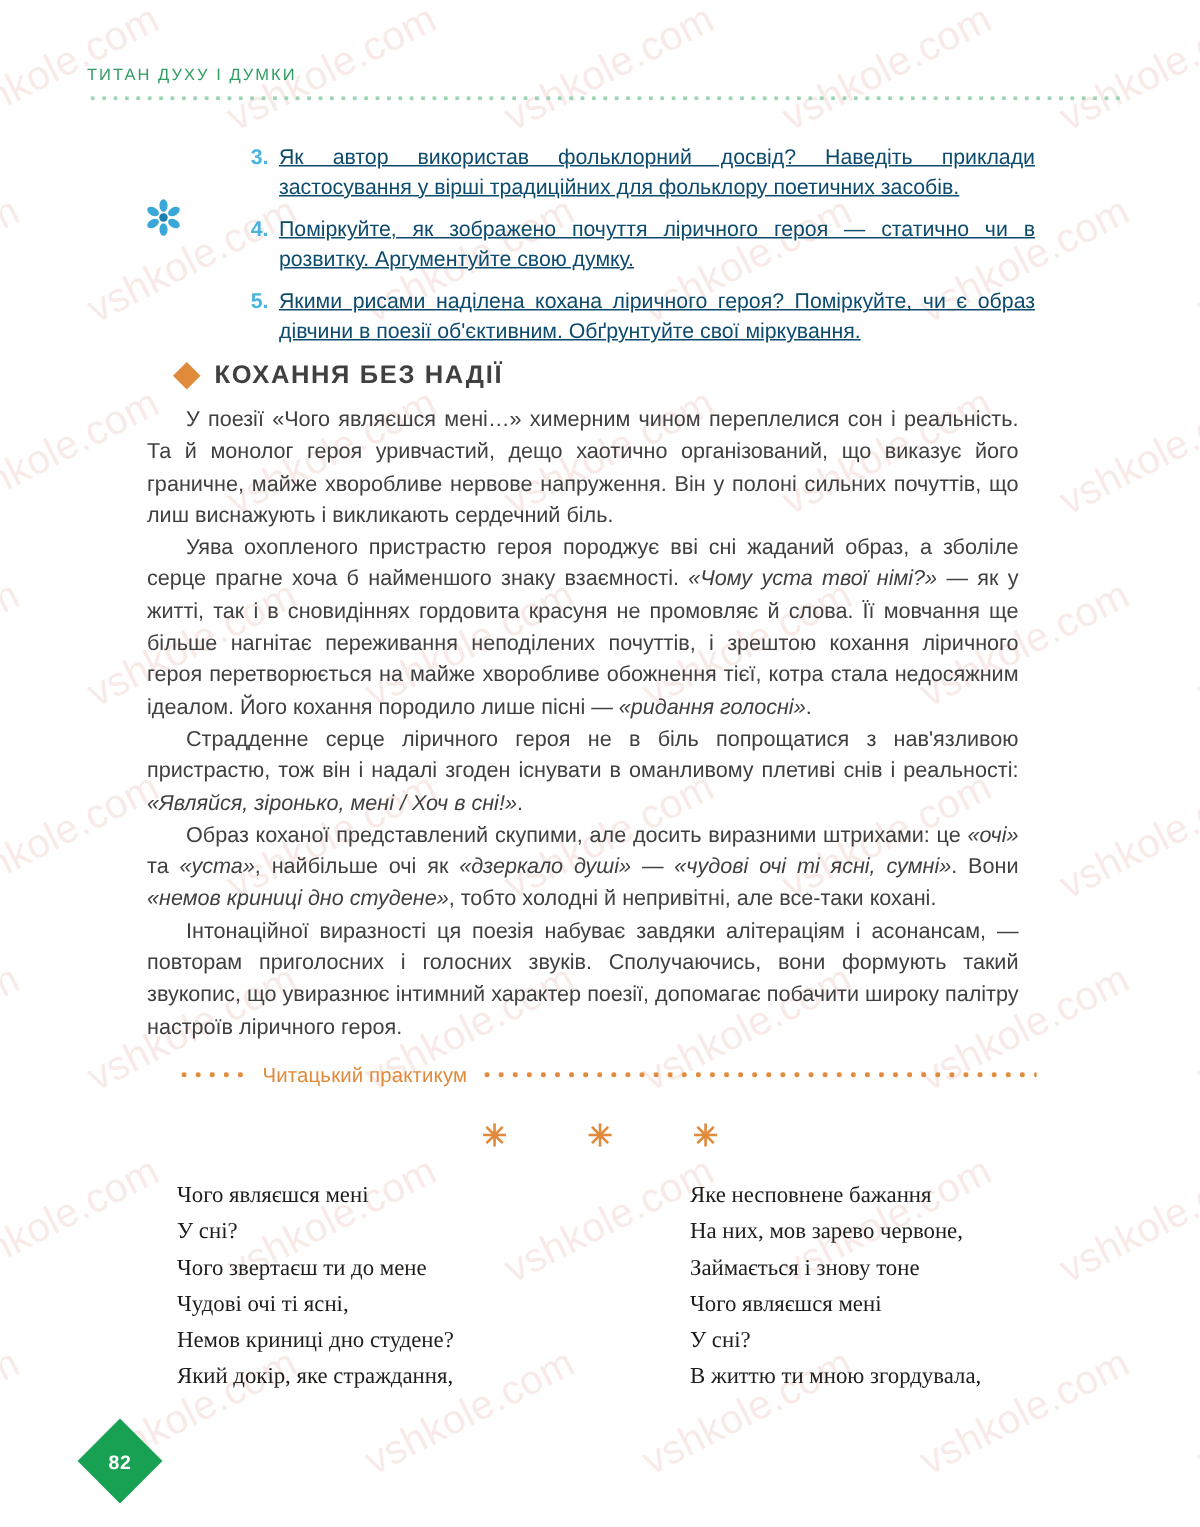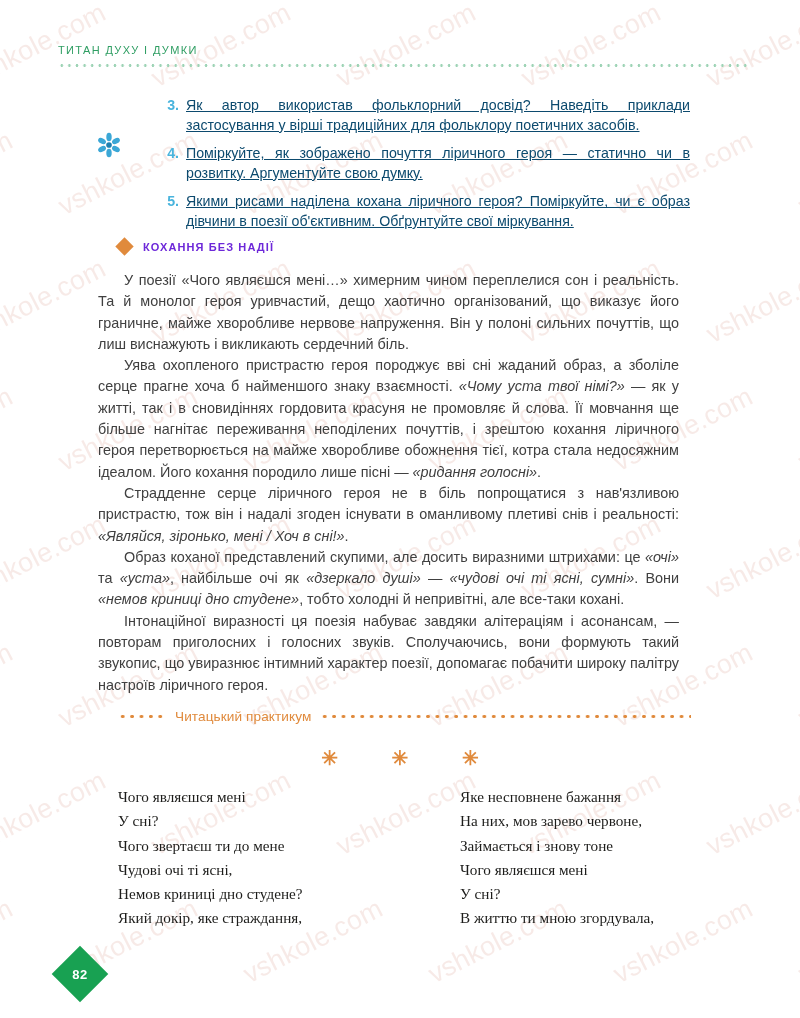--- a/index.html
+++ b/index.html
@@ -118,24 +118,24 @@
   }
   .diamond-bullet {
     width: 13px;
     height: 13px;
     background: #e08a3c;
     transform: rotate(45deg);
     margin-right: 12px;
     flex: 0 0 auto;
   }
   .section-head-label {
-    font-size: 11px;
+    font-size: 17px;
     font-weight: 700;
     letter-spacing: 1.1px;
-    color: #6d28d9;
+    color: #404040;
     text-transform: uppercase;
   }
 
   
   .prose {
     position: absolute;
     left: 98px;
     top: 270px;
     width: 581px;
     font-size: 14.4px;

